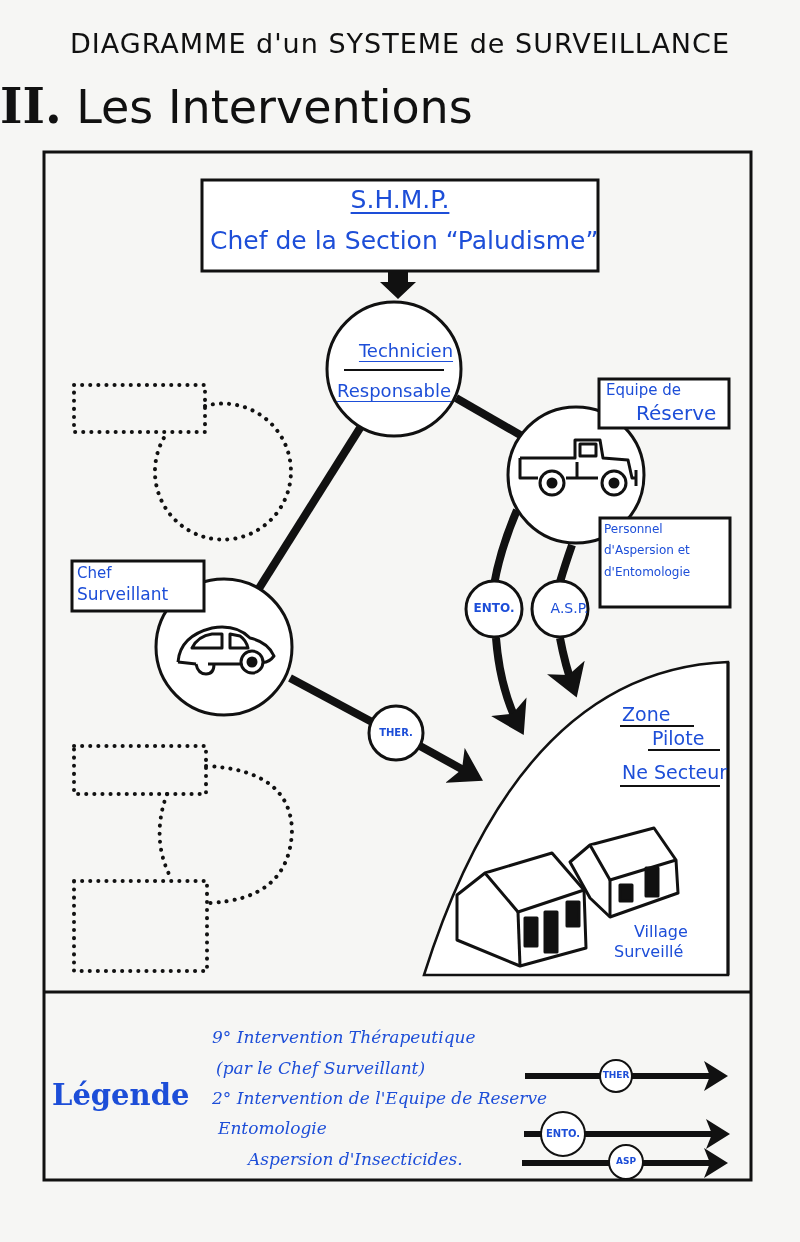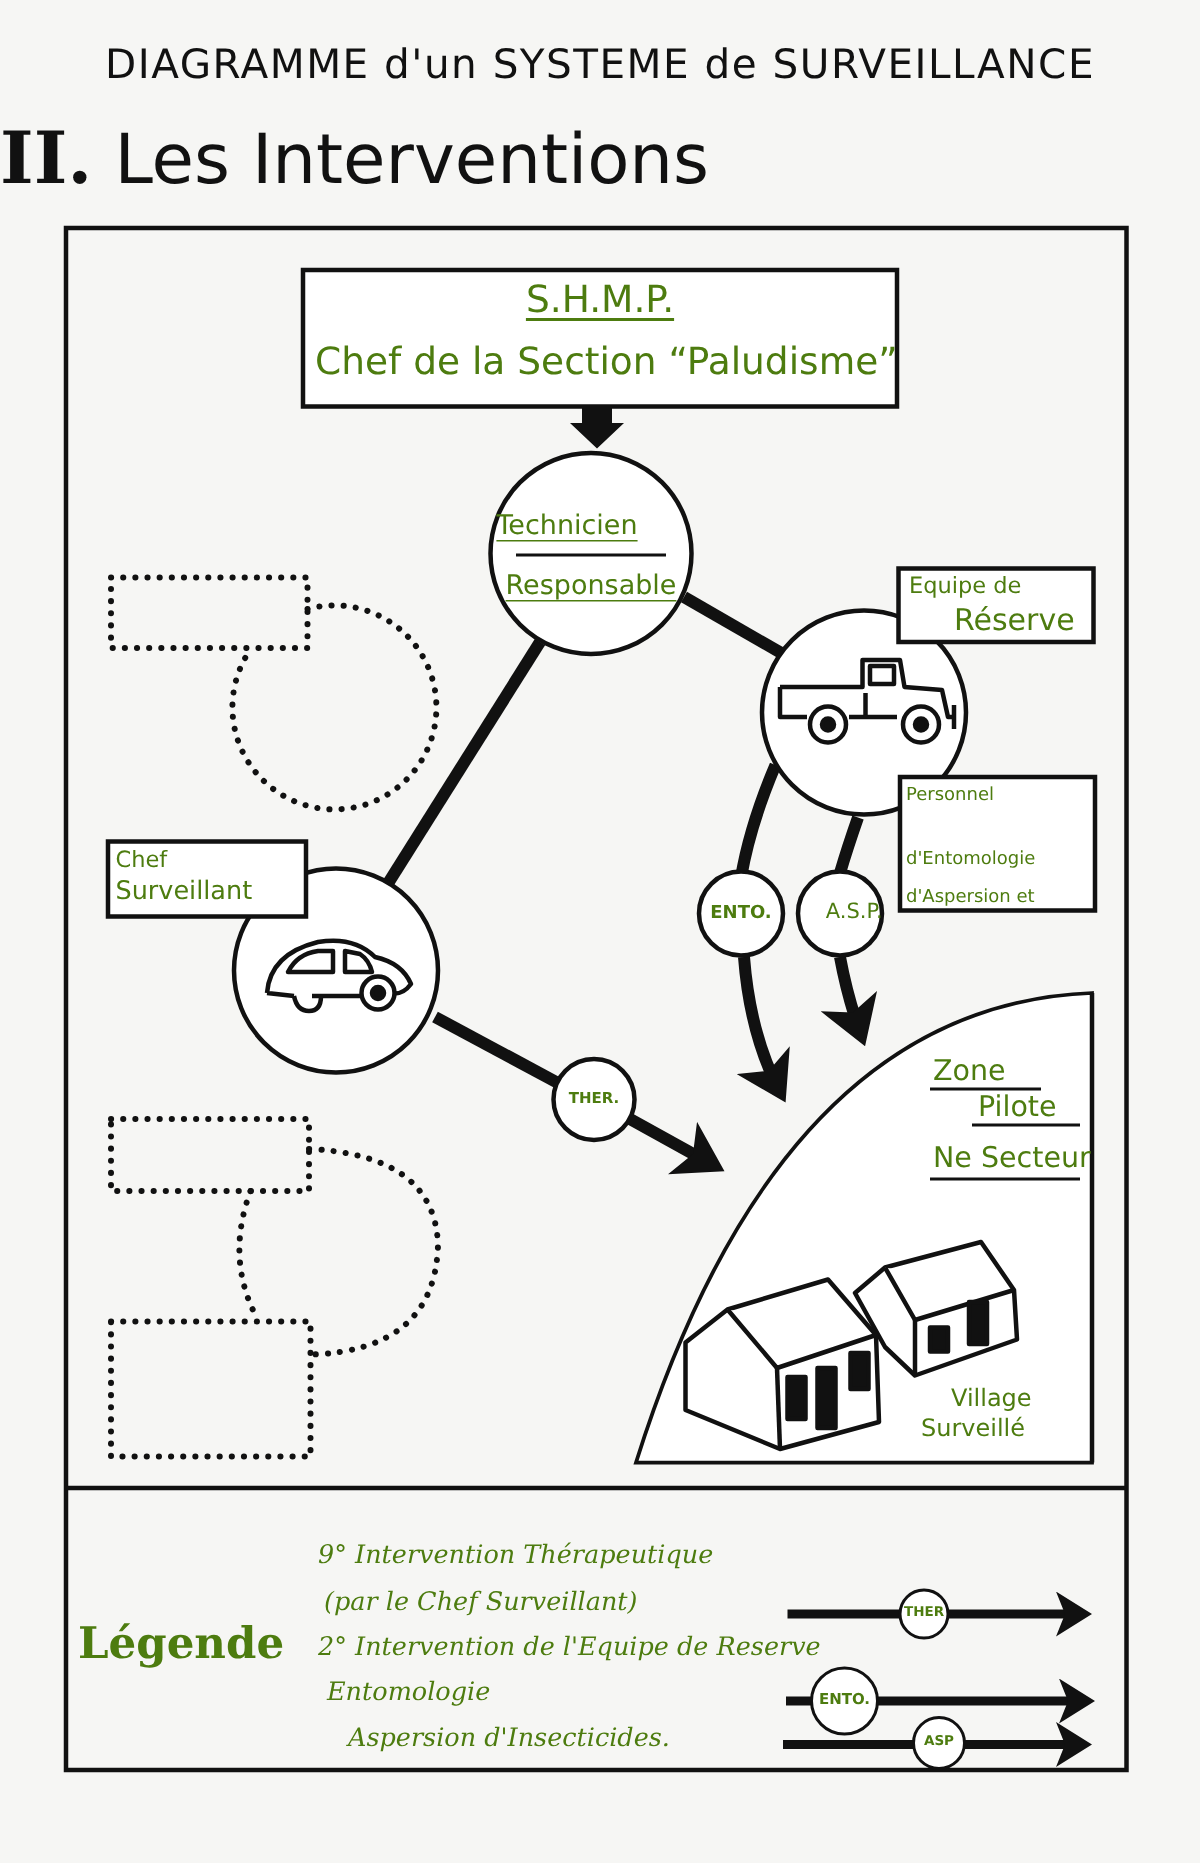--- a/index.html
+++ b/index.html
@@ -2,21 +2,21 @@
 <html><head>
 <meta charset="utf-8">
 <style>
   html,body{margin:0;padding:0;}
   body{width:800px;height:1242px;background:#f6f6f4;position:relative;overflow:hidden;font-family:"DejaVu Sans",sans-serif;color:#111;}
   .abs{position:absolute;}
   #title1{left:0;width:800px;top:28px;text-align:center;font-size:27px;letter-spacing:1px;font-family:"DejaVu Sans",sans-serif;font-weight:normal;}
   #title2{left:0;width:800px;top:78px;font-size:46px;font-family:"DejaVu Sans",sans-serif;}
   #title2 .roman{font-family:"DejaVu Serif",serif;font-weight:bold;font-size:48px;}
   svg#diagram{position:absolute;left:0;top:0;}
-  .lbl{position:absolute;font-family:"DejaVu Sans",sans-serif;color:#4d7c0f;white-space:nowrap;}
+  .lbl{position:absolute;font-family:"DejaVu Sans",sans-serif;color:#1d4ed8;white-space:nowrap;}
   .ul{text-decoration:underline;text-underline-offset:4px;}
   .hand{font-family:"DejaVu Serif",serif;font-style:italic;}
 </style>
 </head>
 <body>
 
 <div id="title1" class="abs">DIAGRAMME d'un SYSTEME de SURVEILLANCE</div>
 <div id="title2" class="abs">
   <span class="roman">II.</span>
   <span>Les Interventions</span>
@@ -122,44 +122,44 @@
   <circle cx="616" cy="1076" r="16" fill="#fff" stroke="#111" stroke-width="2"></circle>
   <line x1="524" y1="1134" x2="724" y2="1134" stroke="#111" stroke-width="6" marker-end="url(#ah)"></line>
   <circle cx="563" cy="1134" r="22" fill="#fff" stroke="#111" stroke-width="2"></circle>
   <line x1="522" y1="1163" x2="722" y2="1163" stroke="#111" stroke-width="6" marker-end="url(#ah)"></line>
   <circle cx="626" cy="1162" r="17" fill="#fff" stroke="#111" stroke-width="2"></circle>
 </svg>
 
 <div class="lbl ul" style="left:340px;top:185px;width:120px;text-align:center;font-size:25px;">S.H.M.P.</div>
 <div class="lbl" style="left:210px;top:226px;width:380px;text-align:center;font-size:25px;">Chef de la Section “Paludisme”</div>
 
-<div class="lbl ul" style="left:320px;top:340px;width:116px;text-align:center;font-size:18px;text-decoration:underline;">Technicien</div>
+<div class="lbl ul" style="left:348px;top:340px;width:116px;text-align:center;font-size:18px;text-decoration:underline;">Technicien</div>
 <div class="lbl ul" style="left:336px;top:380px;width:116px;text-align:center;font-size:18px;">Responsable</div>
 
 <div class="lbl" style="left:606px;top:381px;font-size:15px;">Equipe de</div>
 <div class="lbl" style="left:636px;top:401px;font-size:20px;">Réserve</div>
 
 <div class="lbl" style="left:604px;top:522px;font-size:12px;">Personnel</div>
-<div class="lbl" style="left:604px;top:543px;font-size:12px;margin-top:47px;">d'Aspersion et</div>
+<div class="lbl" style="left:604px;top:543px;font-size:12px;">d'Aspersion et</div>
 <div class="lbl" style="left:604px;top:565px;font-size:12px;">d'Entomologie</div>
 
 <div class="lbl" style="left:77px;top:564px;font-size:15px;">Chef</div>
 <div class="lbl" style="left:77px;top:584px;font-size:17px;">Surveillant</div>
 
 <div class="lbl" style="left:466px;top:601px;width:56px;text-align:center;font-size:12px;font-weight:bold;">ENTO.</div>
 <div class="lbl" style="left:532px;top:600px;width:75px;text-align:center;font-size:14px;">A.S.P.</div>
 <div class="lbl" style="left:369px;top:727px;width:54px;text-align:center;font-size:10px;font-weight:bold;">THER.</div>
 
 <div class="lbl" style="left:622px;top:703px;font-size:19px;">Zone</div>
 <div class="lbl" style="left:652px;top:727px;font-size:19px;">Pilote</div>
 <div class="lbl" style="left:622px;top:761px;font-size:19px;">Ne Secteur</div>
 <div class="lbl" style="left:634px;top:922px;font-size:16px;">Village</div>
 <div class="lbl" style="left:614px;top:942px;font-size:16px;">Surveillé</div>
 
 <div class="lbl" style="left:52px;top:1078px;font-size:29px;font-family:'DejaVu Serif',serif;font-weight:bold;">Légende</div>
 <div class="lbl hand" style="left:212px;top:1027px;font-size:17px;">9° Intervention Thérapeutique</div>
 <div class="lbl hand" style="left:216px;top:1058px;font-size:17px;">(par le Chef Surveillant)</div>
 <div class="lbl hand" style="left:212px;top:1088px;font-size:17px;">2° Intervention de l'Equipe de Reserve</div>
 <div class="lbl hand" style="left:218px;top:1118px;font-size:17px;">Entomologie</div>
-<div class="lbl hand" style="left:232px;top:1149px;font-size:17px;">Aspersion d'Insecticides.</div>
+<div class="lbl hand" style="left:248px;top:1149px;font-size:17px;">Aspersion d'Insecticides.</div>
 <div class="lbl" style="left:600px;top:1070px;width:32px;text-align:center;font-size:9px;font-weight:bold;">THER</div>
 <div class="lbl" style="left:543px;top:1128px;width:40px;text-align:center;font-size:10px;font-weight:bold;">ENTO.</div>
 <div class="lbl" style="left:610px;top:1156px;width:32px;text-align:center;font-size:9px;font-weight:bold;">ASP</div>
 
 </body></html>

